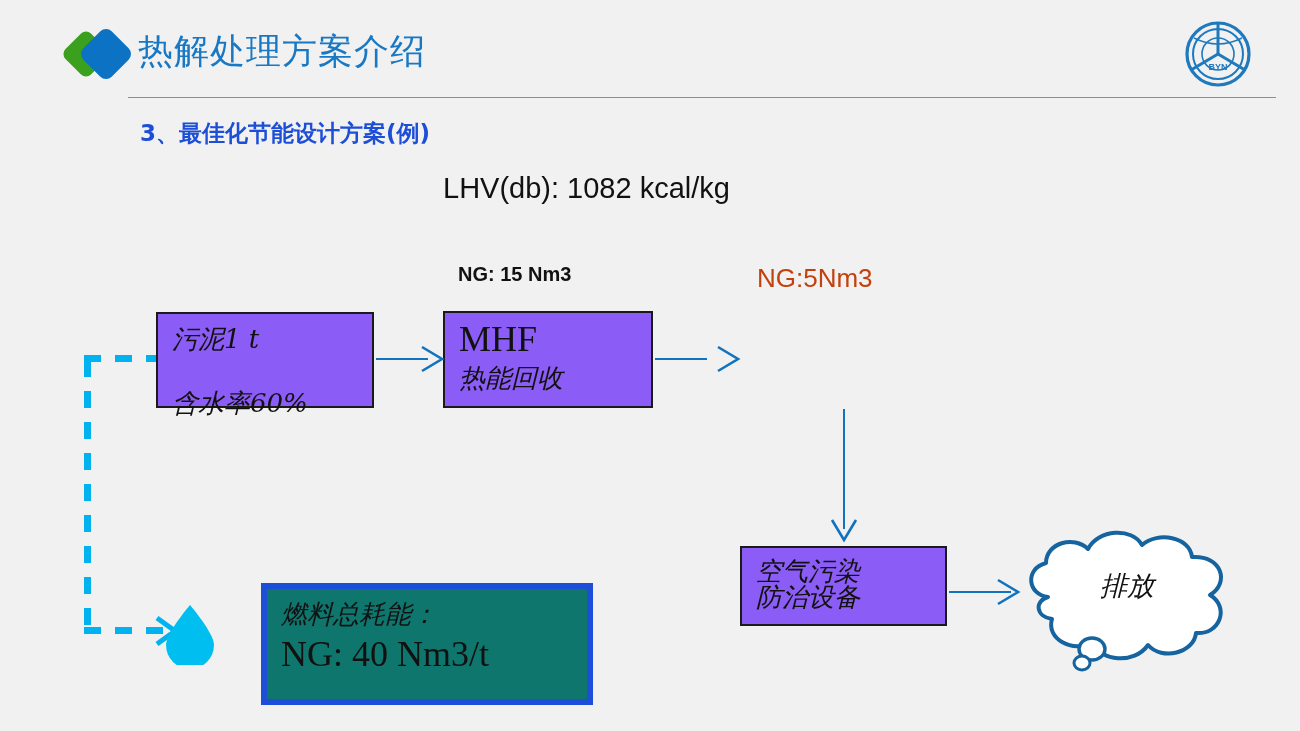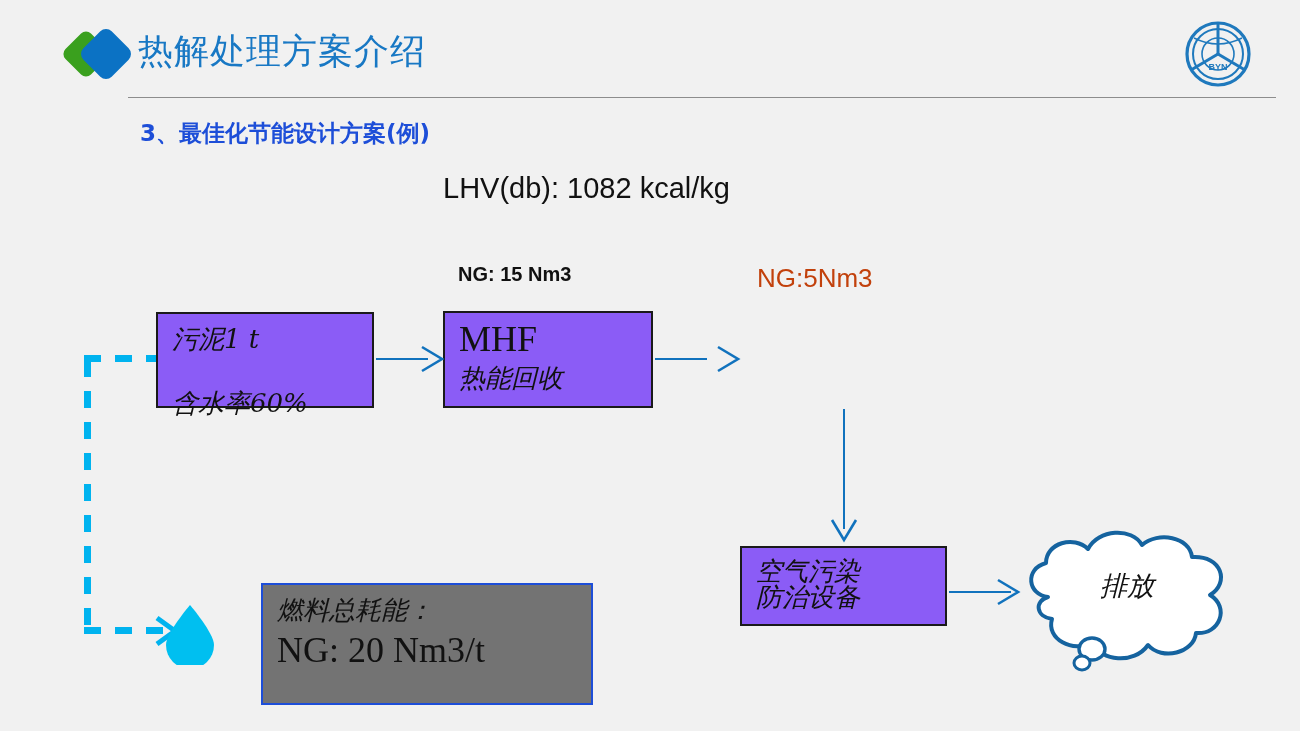--- a/index.html
+++ b/index.html
@@ -88,21 +88,21 @@
   .cloud{position:absolute;left:1008px;top:525px;width:250px;height:150px;}
   .cloud-text{
     position:absolute;left:1100px;top:568px;
     font-family:"DejaVu Serif","Liberation Serif",serif;
     font-style:italic;font-size:27px;color:#111;white-space:nowrap;
   }
 
   
   #box-fuel{
     position:absolute;left:261px;top:583px;width:332px;height:122px;
-    border:2px solid #1d4ed8;background:#737373;box-sizing:border-box;
+    border:6px solid #1d4ed8;background:#0f766e;box-sizing:border-box;
   }
   #box-fuel .ln{position:absolute;left:14px;white-space:nowrap;color:#111;}
 </style>
 </head>
 <body>
 
 <div class="slide">
 
   <div class="hdr-logo">
     <svg width="86" height="60" viewBox="0 0 86 60">
@@ -197,16 +197,16 @@
                C64 128 38 114 44 94
                C28 92 26 76 40 72 Z" fill="#ffffff" stroke="#15639f" stroke-width="4" stroke-linecap="round" stroke-linejoin="round"></path>
       <ellipse cx="84" cy="124" rx="13" ry="11" fill="#ffffff" stroke="#15639f" stroke-width="3.4"></ellipse>
       <ellipse cx="74" cy="138" rx="8" ry="7" fill="#ffffff" stroke="#15639f" stroke-width="3"></ellipse>
     </svg>
   </div>
   <div class="cloud-text">排放</div>
 
   <div id="box-fuel">
     <div class="ln cjk" style="top:8px;">燃料总耗能：</div>
-    <div class="ln latin" style="top:44px;">NG: 20 Nm3/t</div>
+    <div class="ln latin" style="top:44px;">NG: 40 Nm3/t</div>
   </div>
 
 </div>
 
 </body></html>

